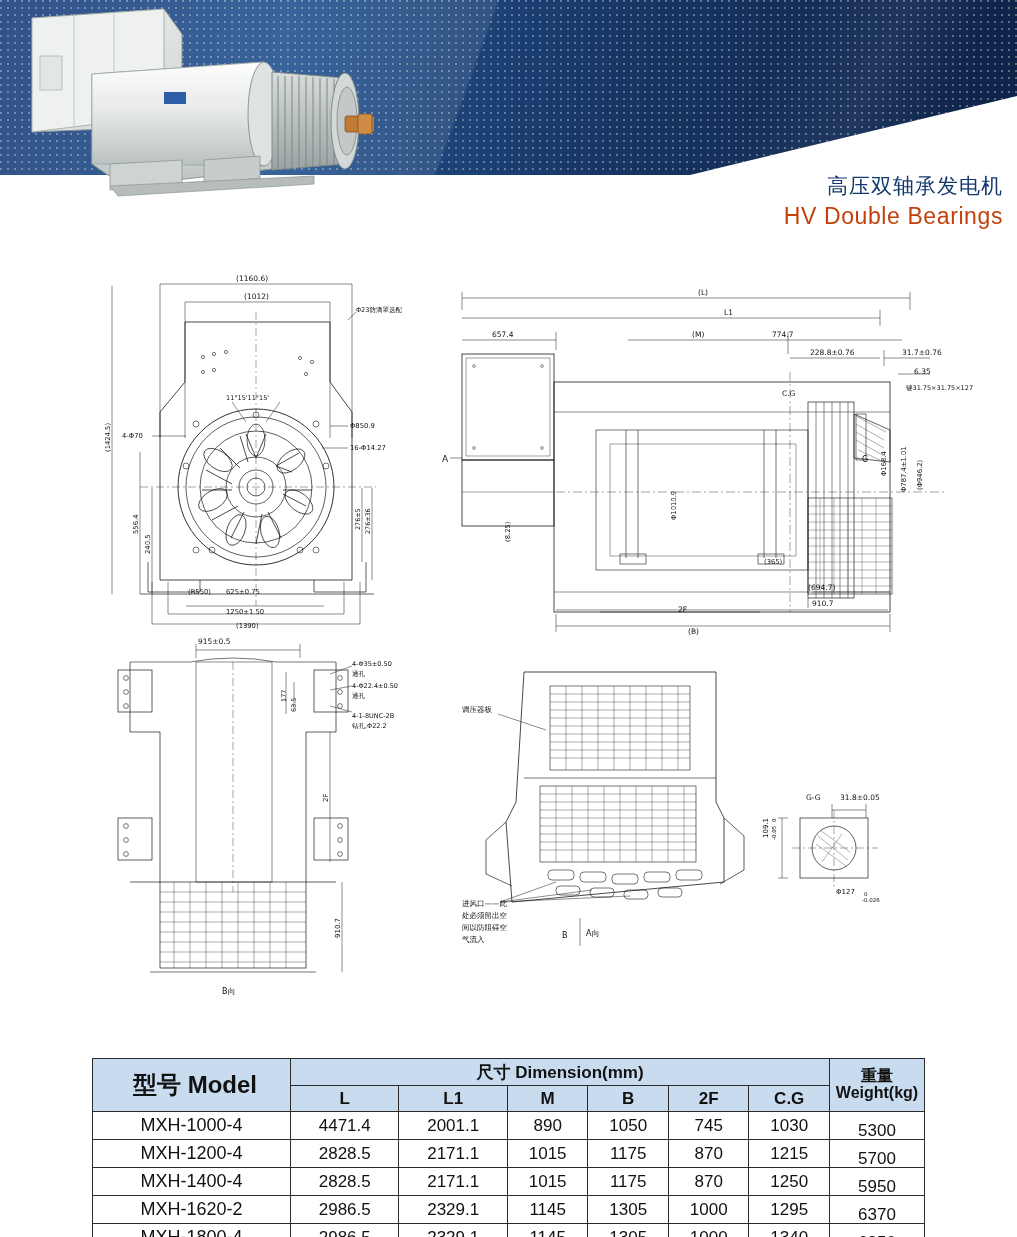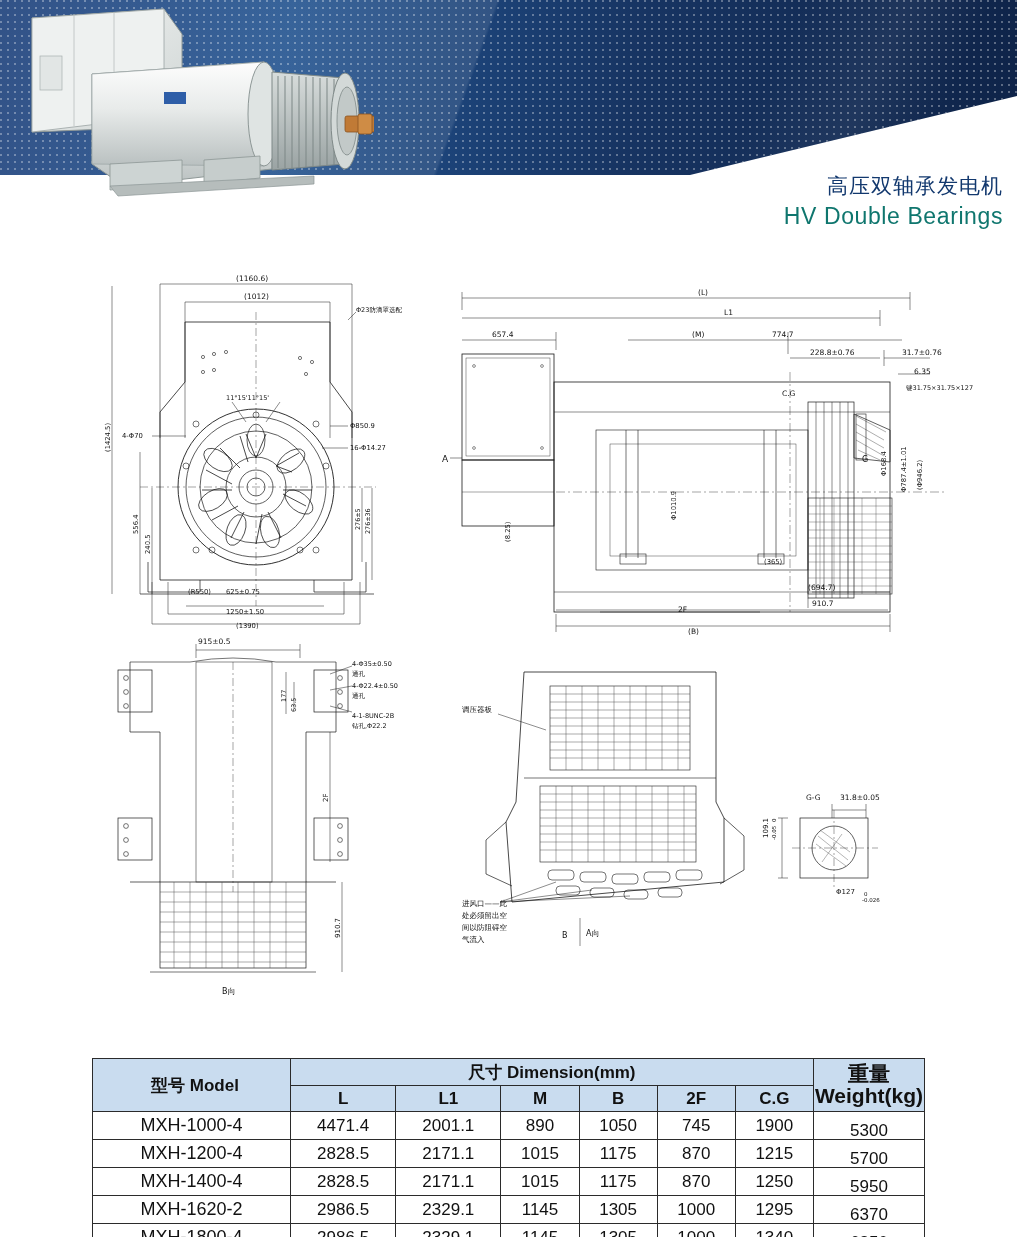--- a/index.html
+++ b/index.html
@@ -38,21 +38,21 @@
   .photo svg{display:block;}
 
   
   .title-zh{
     position:absolute;right:14px;top:172px;
     font-size:21px;color:#12386e;letter-spacing:1px;
     font-family:"DejaVu Sans", sans-serif;
   }
   .title-en{
     position:absolute;right:14px;top:203px;
-    font-size:23px;color:#0f766e;letter-spacing:.6px;
+    font-size:23px;color:#c2410c;letter-spacing:.6px;
     font-family:"Liberation Sans", sans-serif;
   }
 
   
   .drawings{
     position:absolute;left:0;top:262px;width:897px;height:760px;
   }
   .drawings svg{display:block;}
 
   
@@ -65,23 +65,23 @@
   }
   table.spec th, table.spec td{
     border:1px solid #2b2b2b;
     text-align:center;
     color:#111;
   }
   table.spec th{
     background:#c9dcef;
     font-weight:bold;
   }
-  .th-model{font-size:17px;height:47px;width:188px;padding-left:8px;}
+  .th-model{font-size:24px;height:47px;width:188px;padding-left:8px;}
   .th-dim{font-size:17px;height:24px;}
-  .th-weight{font-size:21px;height:24px;width:92px;line-height:1.05;}
+  .th-weight{font-size:16px;height:24px;width:92px;line-height:1.05;}
   .th-sub{font-size:17px;height:23px;font-weight:normal;}
   td.model{font-size:18px;height:25px;text-align:center;}
   td.num{font-size:17px;height:25px;}
   td.weight{font-size:17px;}
   .weight-cell{position:relative;margin-top:40px;}
   .weight-cell span{position:relative;top:5px;}
 </style>
 </head>
 <body>
 
@@ -616,21 +616,21 @@
       </tr>
     </thead>
     <tbody>
       <tr>
         <td class="model">MXH-1000-4</td>
         <td class="num">4471.4</td>
         <td class="num">2001.1</td>
         <td class="num">890</td>
         <td class="num">1050</td>
         <td class="num">745</td>
-        <td class="num">1900</td>
+        <td class="num">1030</td>
         <td class="weight weight-cell"><span>5300</span></td>
       </tr>
       <tr>
         <td class="model">MXH-1200-4</td>
         <td class="num">2828.5</td>
         <td class="num">2171.1</td>
         <td class="num">1015</td>
         <td class="num">1175</td>
         <td class="num">870</td>
         <td class="num">1215</td>

